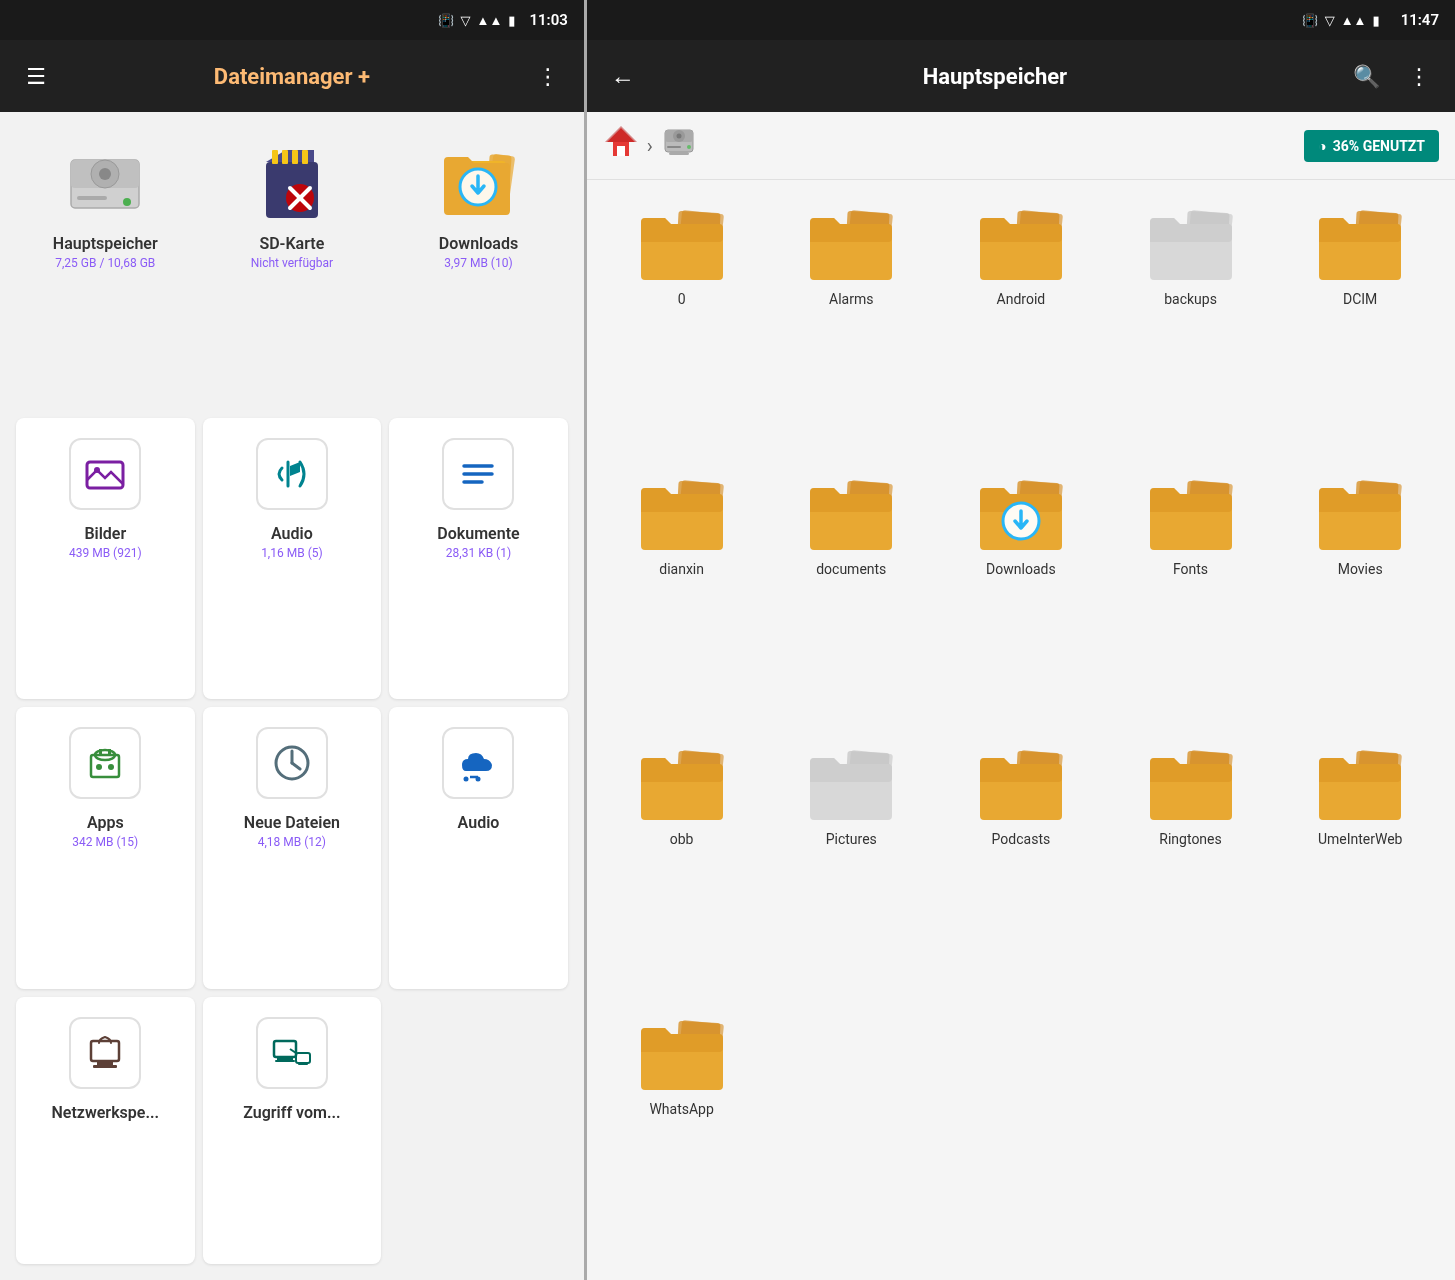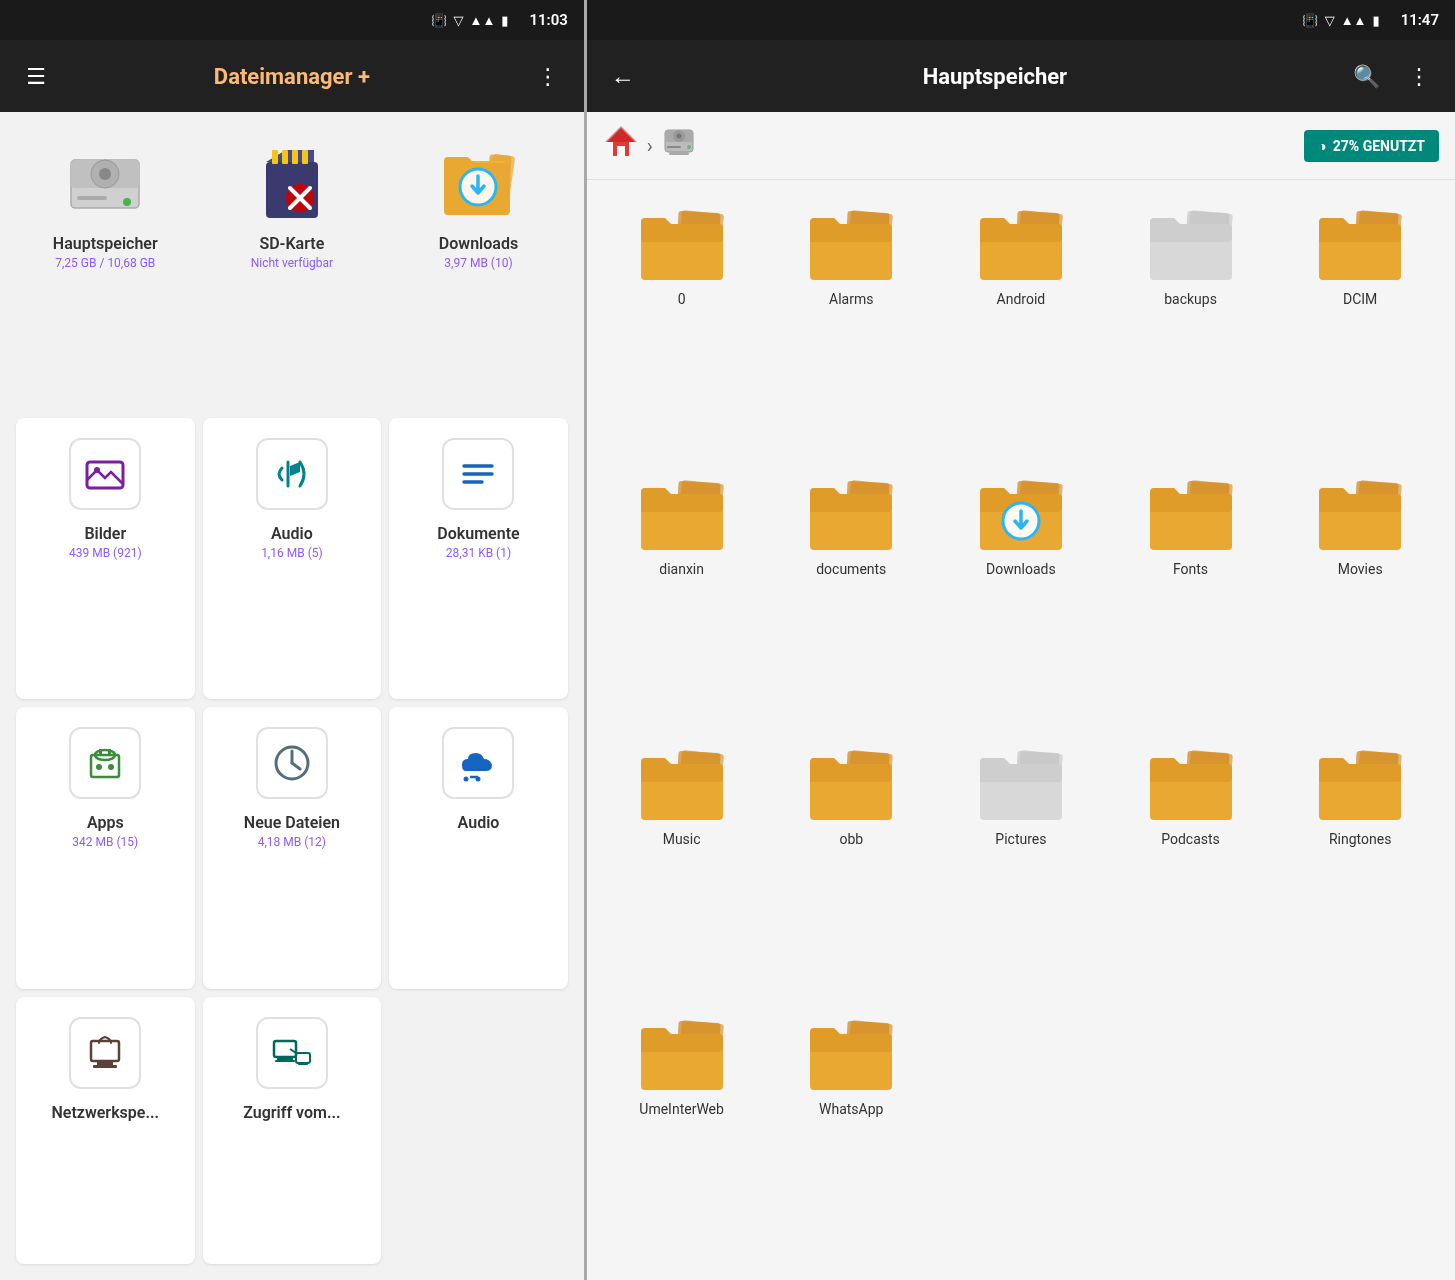--- a/index.html
+++ b/index.html
@@ -215,21 +215,21 @@
 </head>
 <body>
 
 <div class="left-panel">
 
   <div class="status-bar">
     <span style="font-size:13px;">📳</span>
     <span style="font-size:13px;">▽</span>
     <span style="font-size:13px;">▲▲</span>
     <span style="font-size:13px;">▮</span>
-    <span style="font-size:15px; font-weight:600; margin-left:15px;">11:03</span>
+    <span style="font-size:15px; font-weight:600; margin-left:8px;">11:03</span>
   </div>
 
   <div class="toolbar">
     <div class="toolbar-btn">
       <span>☰</span>
     </div>
     <div class="toolbar-title">Dateimanager +</div>
     <div class="toolbar-btn">
       <span>⋮</span>
     </div>
@@ -452,21 +452,21 @@
         <ellipse cx="18" cy="12" rx="6" ry="6" fill="#999"></ellipse>
         <ellipse cx="18" cy="12" rx="2.5" ry="2.5" fill="#777"></ellipse>
         <rect x="6" y="22" width="14" height="2" rx="1" fill="#888"></rect>
         <circle cx="28" cy="23" r="2" fill="#66bb6a"></circle>
         <rect x="8" y="28" width="20" height="3" rx="1.5" fill="#aaa"></rect>
       </svg>
     </span>
 
     <div class="storage-badge">
       <span>◑</span>
-      <span>27% GENUTZT</span>
+      <span>36% GENUTZT</span>
     </div>
   </div>
 
   <div class="folder-grid">
 
     <div class="folder-item">
       <div class="folder-icon-wrap">
         <svg class="folder-svg" viewBox="0 0 90 72">
           <rect x="42" y="4" width="42" height="60" rx="3" fill="#d4891a" opacity="0.6" transform="rotate(6,63,34)"></rect>
           <rect x="40" y="4" width="42" height="60" rx="3" fill="#d4891a" opacity="0.75" transform="rotate(3,61,34)"></rect>
@@ -582,31 +582,20 @@
         <svg class="folder-svg" viewBox="0 0 90 72">
           <rect x="42" y="4" width="42" height="60" rx="3" fill="#d4891a" opacity="0.6" transform="rotate(6,63,34)"></rect>
           <rect x="40" y="4" width="42" height="60" rx="3" fill="#d4891a" opacity="0.75" transform="rotate(3,61,34)"></rect>
           <path d="M4,14 Q4,10 8,10 L28,10 L34,16 L82,16 Q86,16 86,20 L86,68 Q86,72 82,72 L8,72 Q4,72 4,68 Z" fill="#e8a832"></path>
           <path d="M4,14 Q4,10 8,10 L28,10 L34,16 L82,16 Q86,16 86,20 L86,30 Q86,34 82,34 L4,34 Z" fill="#d4891a" opacity="0.4"></path>
         </svg>
       </div>
       <div class="folder-label">Movies</div>
     </div>
 
-    <div class="folder-item">
-      <div class="folder-icon-wrap">
-        <svg class="folder-svg" viewBox="0 0 90 72">
-          <rect x="42" y="4" width="42" height="60" rx="3" fill="#d4891a" opacity="0.6" transform="rotate(6,63,34)"></rect>
-          <rect x="40" y="4" width="42" height="60" rx="3" fill="#d4891a" opacity="0.75" transform="rotate(3,61,34)"></rect>
-          <path d="M4,14 Q4,10 8,10 L28,10 L34,16 L82,16 Q86,16 86,20 L86,68 Q86,72 82,72 L8,72 Q4,72 4,68 Z" fill="#e8a832"></path>
-          <path d="M4,14 Q4,10 8,10 L28,10 L34,16 L82,16 Q86,16 86,20 L86,30 Q86,34 82,34 L4,34 Z" fill="#d4891a" opacity="0.4"></path>
-        </svg>
-      </div>
-      <div class="folder-label">Music</div>
-    </div>
 
 
     <div class="folder-item">
       <div class="folder-icon-wrap">
         <svg class="folder-svg" viewBox="0 0 90 72">
           <rect x="42" y="4" width="42" height="60" rx="3" fill="#d4891a" opacity="0.6" transform="rotate(6,63,34)"></rect>
           <rect x="40" y="4" width="42" height="60" rx="3" fill="#d4891a" opacity="0.75" transform="rotate(3,61,34)"></rect>
           <path d="M4,14 Q4,10 8,10 L28,10 L34,16 L82,16 Q86,16 86,20 L86,68 Q86,72 82,72 L8,72 Q4,72 4,68 Z" fill="#e8a832"></path>
           <path d="M4,14 Q4,10 8,10 L28,10 L34,16 L82,16 Q86,16 86,20 L86,30 Q86,34 82,34 L4,34 Z" fill="#d4891a" opacity="0.4"></path>
         </svg>

